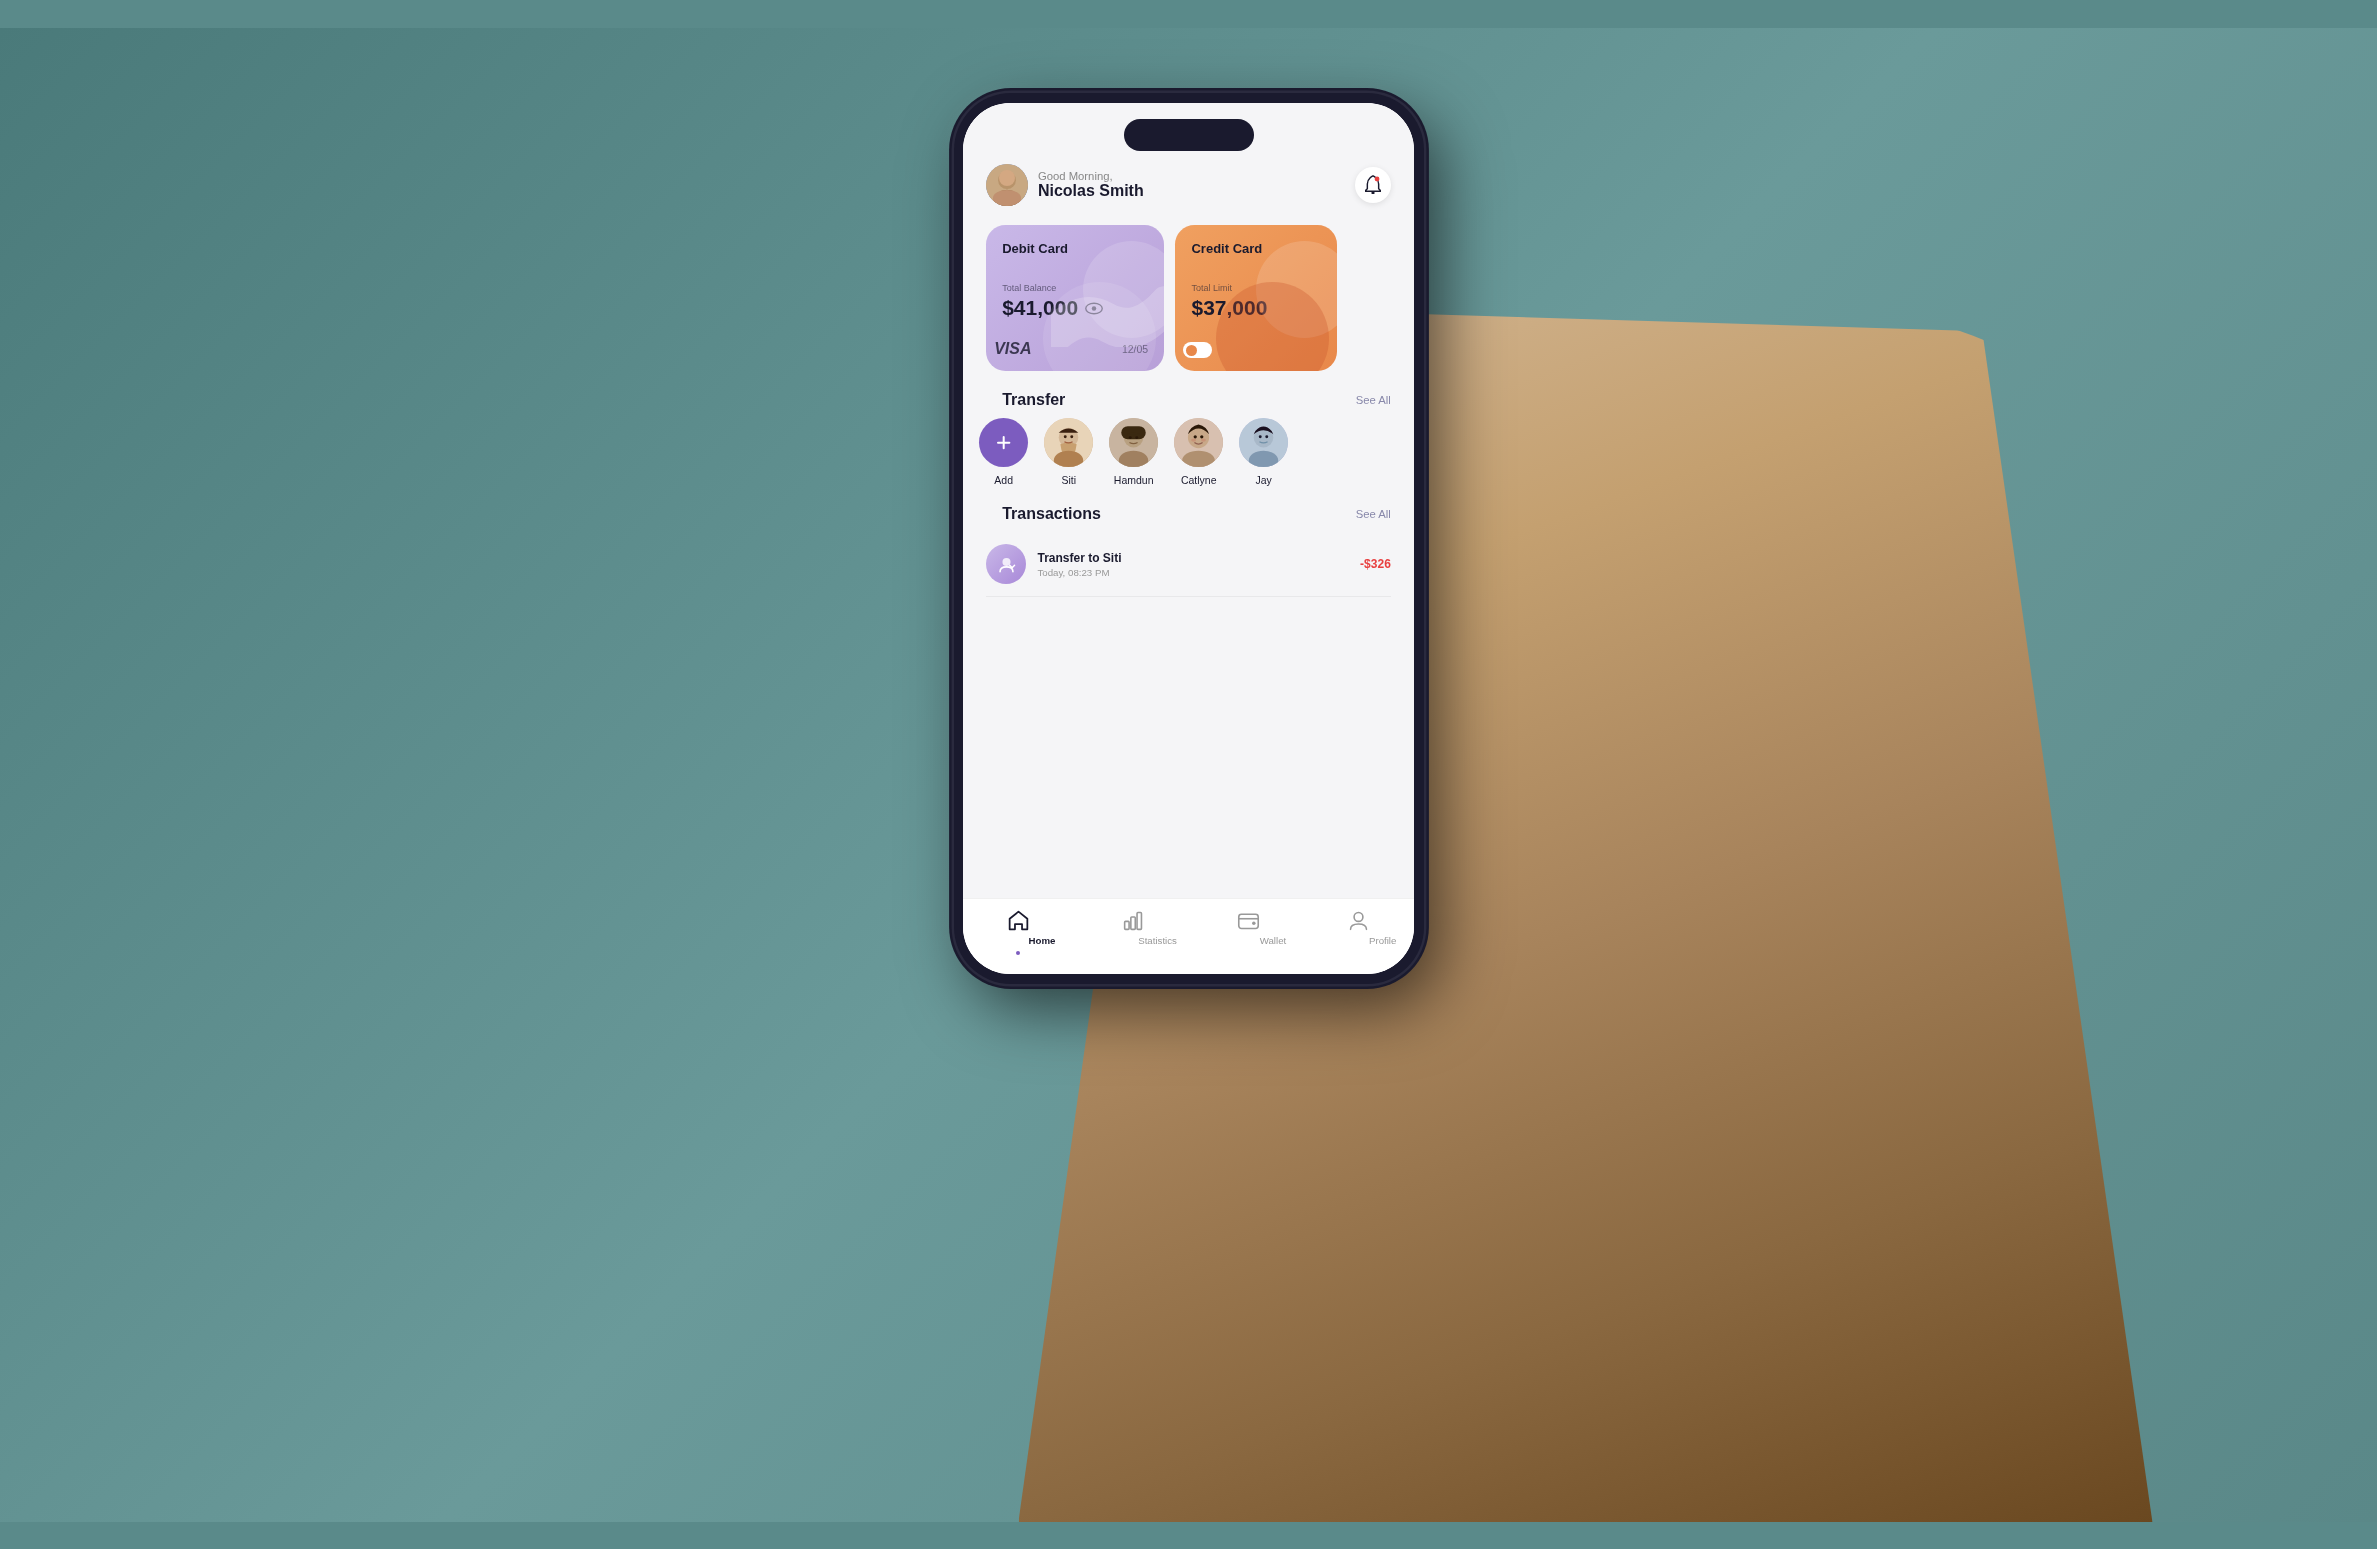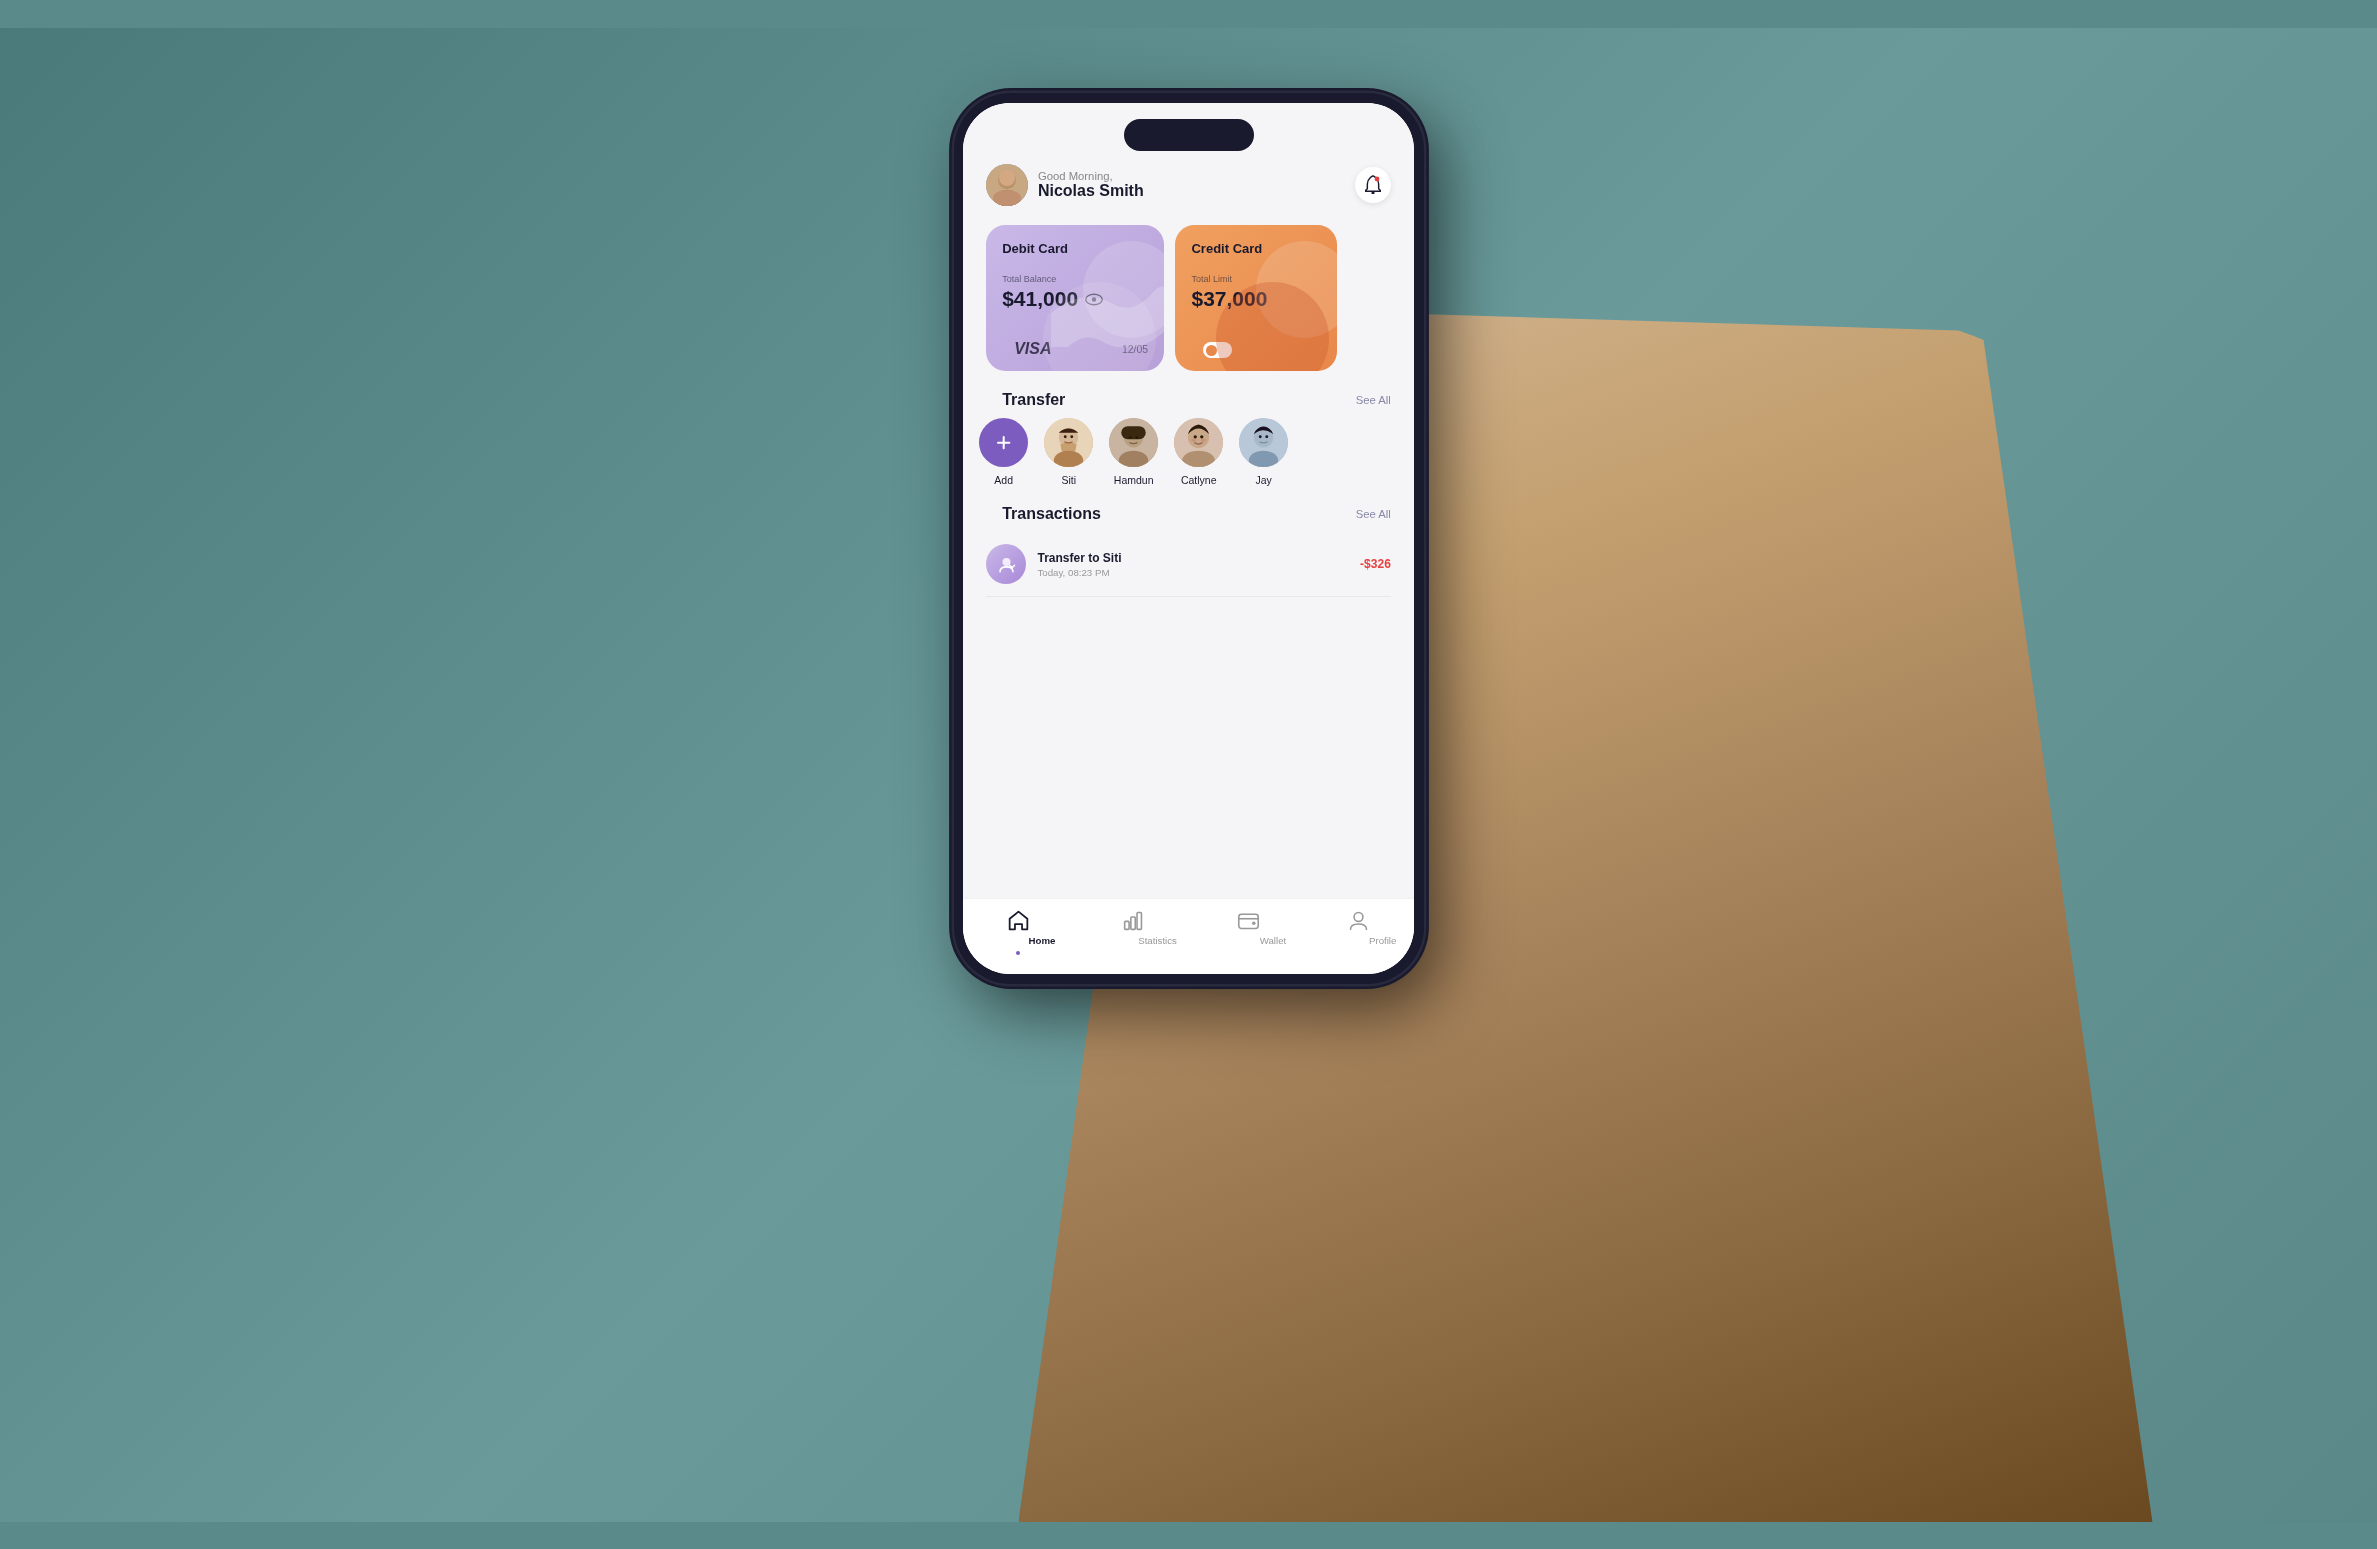--- a/index.html
+++ b/index.html
@@ -227,21 +227,21 @@
       width: 113px;
       height: 113px;
       background: rgba(200,80,40,0.3);
       border-radius: 50%;
     }
 
     .card-type {
       font-size: 13px;
       font-weight: 600;
       color: #1a1a2e;
-      margin-bottom: 18px;
+      margin-bottom: 27px;
     }
 
     .card-balance-label {
       font-size: 9px;
       color: rgba(26,26,46,0.6);
       margin-bottom: 3.2px;
     }
 
     .card-balance {
       font-size: 21px;
@@ -254,21 +254,21 @@
 
     .eye-icon {
       width: 18px;
       height: 13px;
       opacity: 0.6;
     }
 
     .card-footer {
       position: absolute;
       bottom: 13px;
-      left: 28px;
+      left: 8px;
       right: 16px;
       display: flex;
       align-items: center;
       justify-content: space-between;
     }
 
     .visa-logo {
       font-size: 16px;
       font-weight: 900;
       color: #1a1a2e;

